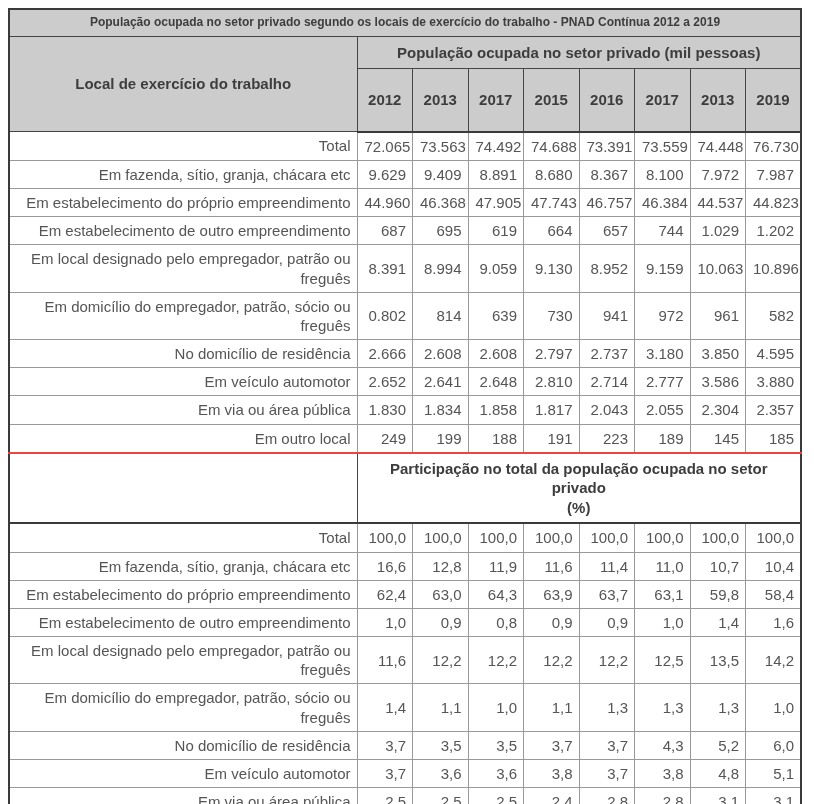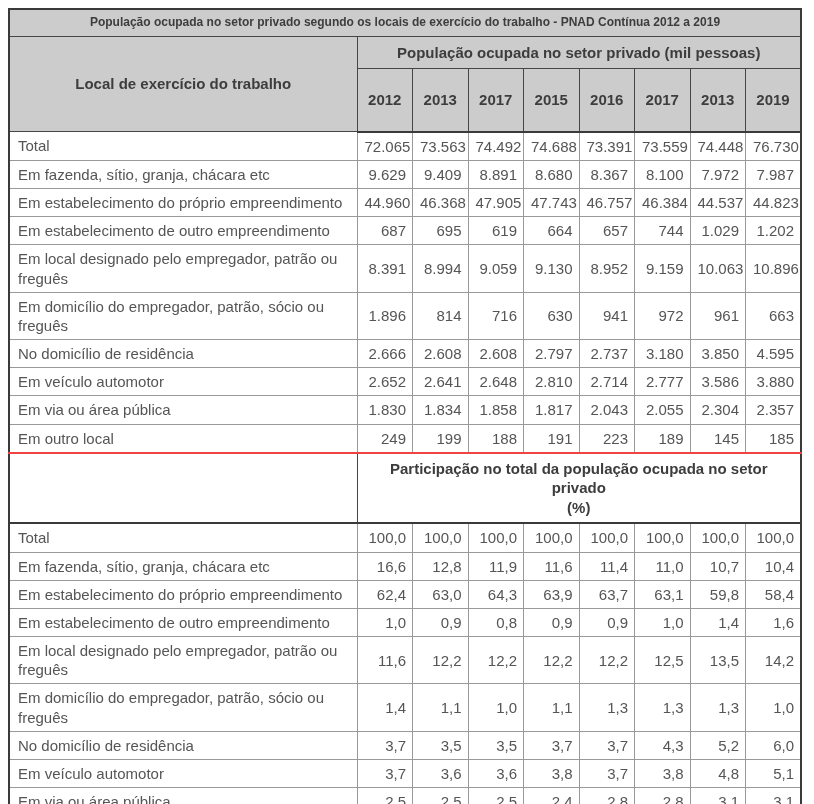--- a/index.html
+++ b/index.html
@@ -46,21 +46,21 @@
     padding: 21px 2px;
   }
 
   tbody td {
     border: 1px solid #999999;
     padding: 4px 7px;
     line-height: 1.28;
     background: #ffffff;
     vertical-align: middle;
   }
-  td.label { text-align: left; padding: 4px 6px 4px 8px; }
+  td.label { text-align: right; padding: 4px 6px 4px 8px; }
   td.num   { text-align: right; padding-right: 6px; }
 
   tr.sec2-header-row td {
     border-top: 2px solid #ef4444;
     border-bottom: 2px solid #3a3a3a;
   }
   td.empty-corner { border-right: 1px solid #454545; }
   td.sec2-span {
     font-weight: bold;
     color: #3d3d3d;
@@ -155,28 +155,28 @@
           <td class="num">8.994</td>
           <td class="num">9.059</td>
           <td class="num">9.130</td>
           <td class="num">8.952</td>
           <td class="num">9.159</td>
           <td class="num">10.063</td>
           <td class="num">10.896</td>
         </tr>
         <tr>
           <td class="label">Em domicílio do empregador, patrão, sócio ou freguês</td>
-          <td class="num">1.896</td>
+          <td class="num">0.802</td>
           <td class="num">814</td>
-          <td class="num">716</td>
-          <td class="num">630</td>
+          <td class="num">639</td>
+          <td class="num">730</td>
           <td class="num">941</td>
           <td class="num">972</td>
           <td class="num">961</td>
-          <td class="num">663</td>
+          <td class="num">582</td>
         </tr>
         <tr>
           <td class="label">No domicílio de residência</td>
           <td class="num">2.666</td>
           <td class="num">2.608</td>
           <td class="num">2.608</td>
           <td class="num">2.797</td>
           <td class="num">2.737</td>
           <td class="num">3.180</td>
           <td class="num">3.850</td>

